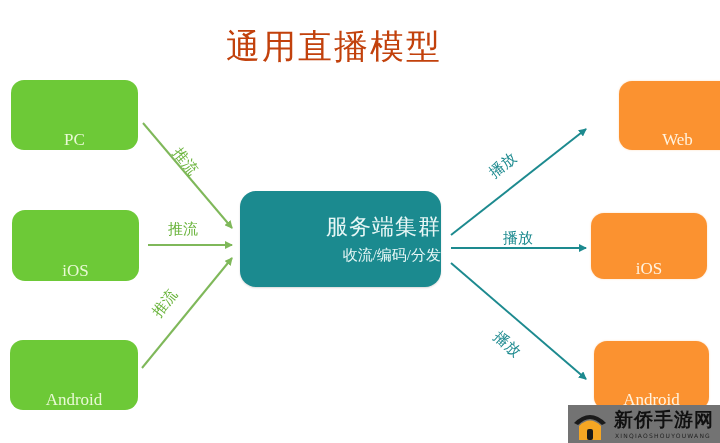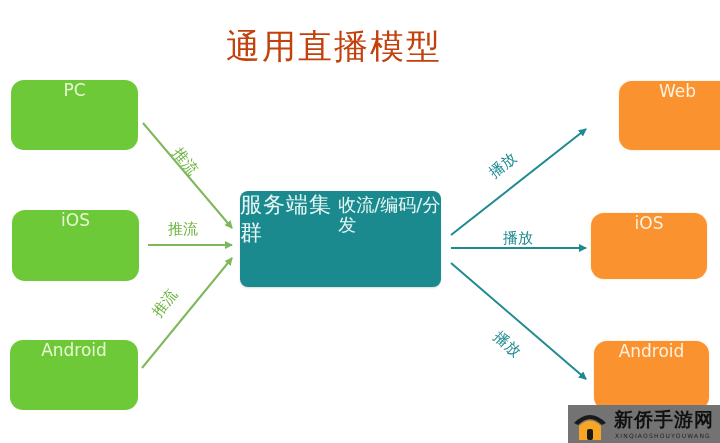--- a/index.html
+++ b/index.html
@@ -22,48 +22,49 @@
       text-align: center;
       font-size: 34px;
       color: #c2410c;
       letter-spacing: 2px;
       font-weight: normal;
     }
     .node {
       position: absolute;
       border-radius: 13px;
       display: flex;
-      align-items: flex-start;
+      align-items: flex-end;
       justify-content: center;
       font-size: 17px;
       box-sizing: border-box;
+      font-family: Liberation Serif, serif;
     }
     .node.green {
       background: #6dc937;
       color: #e9f9d5;
     }
     .node.orange {
       background: #fb9230;
       color: #fff3e0;
       box-shadow: 0 0 2px rgba(250,140,40,0.35);
     }
     .node.server {
       background: #1b8a8f;
       color: #e8f7f6;
-      flex-direction: row;
-      border-radius: 8px;
+      flex-direction: column;
+      border-radius: 16px;
       box-shadow: 0 1px 2px rgba(0,0,0,0.15);
     }
     .server-title {
       font-size: 22px;
       letter-spacing: 1px;
       line-height: 28px;
     }
     .server-sub {
-      font-size: 18px;
+      font-size: 15px;
       line-height: 20px;
       margin-top: 4px;
     }
     svg.edges {
       position: absolute;
       left: 0;
       top: 0;
       width: 720px;
       height: 443px;
       pointer-events: none;

